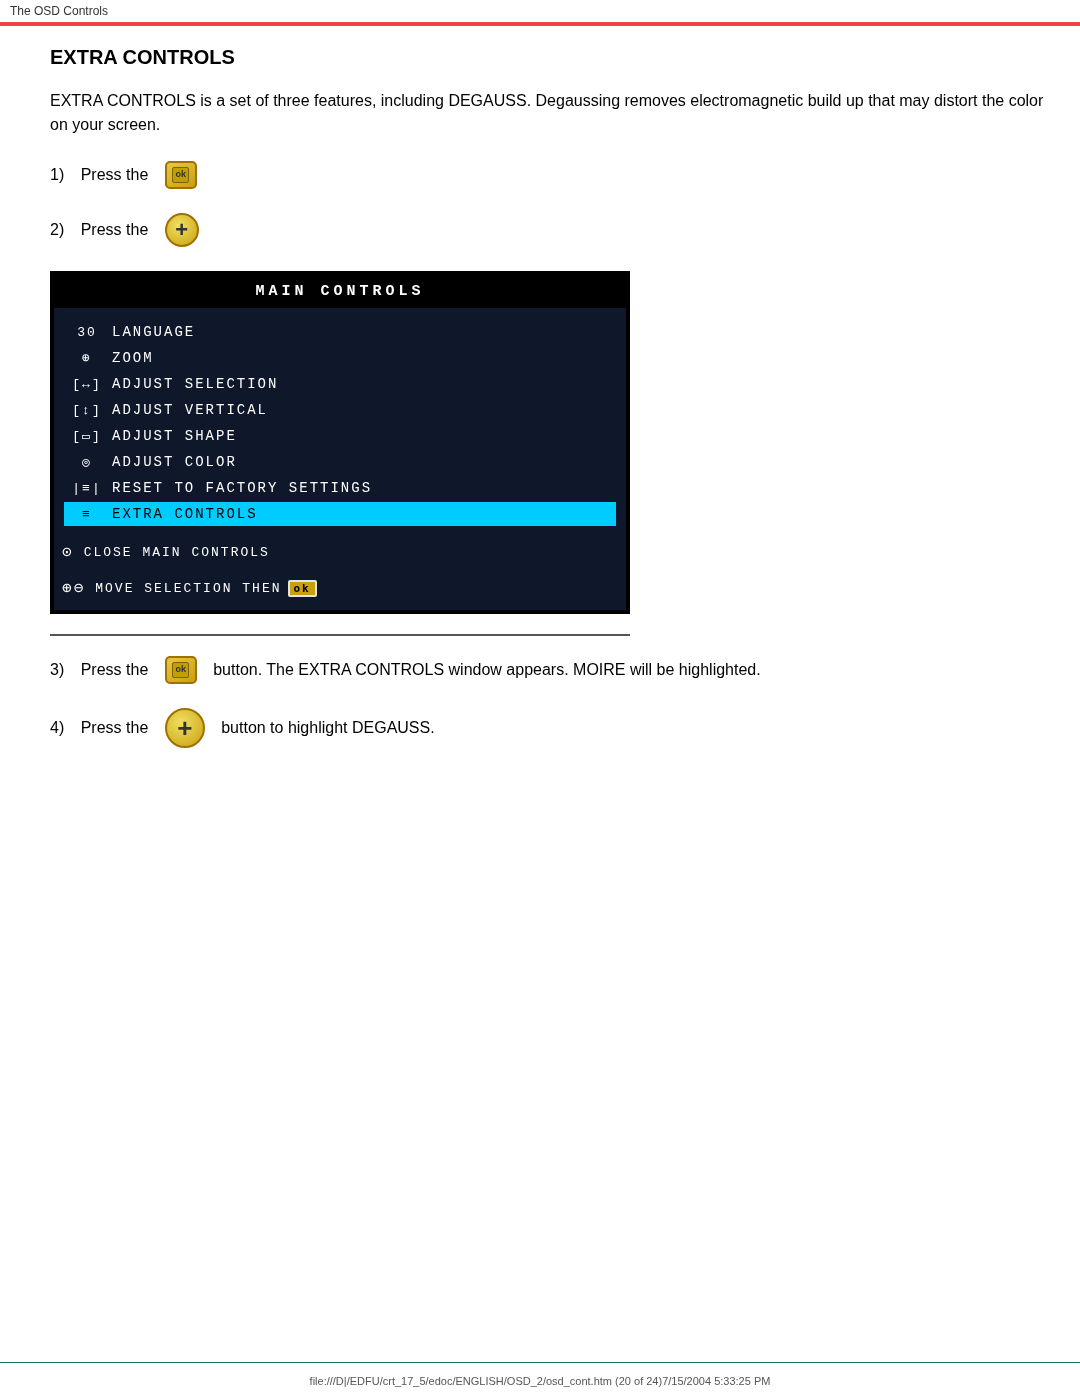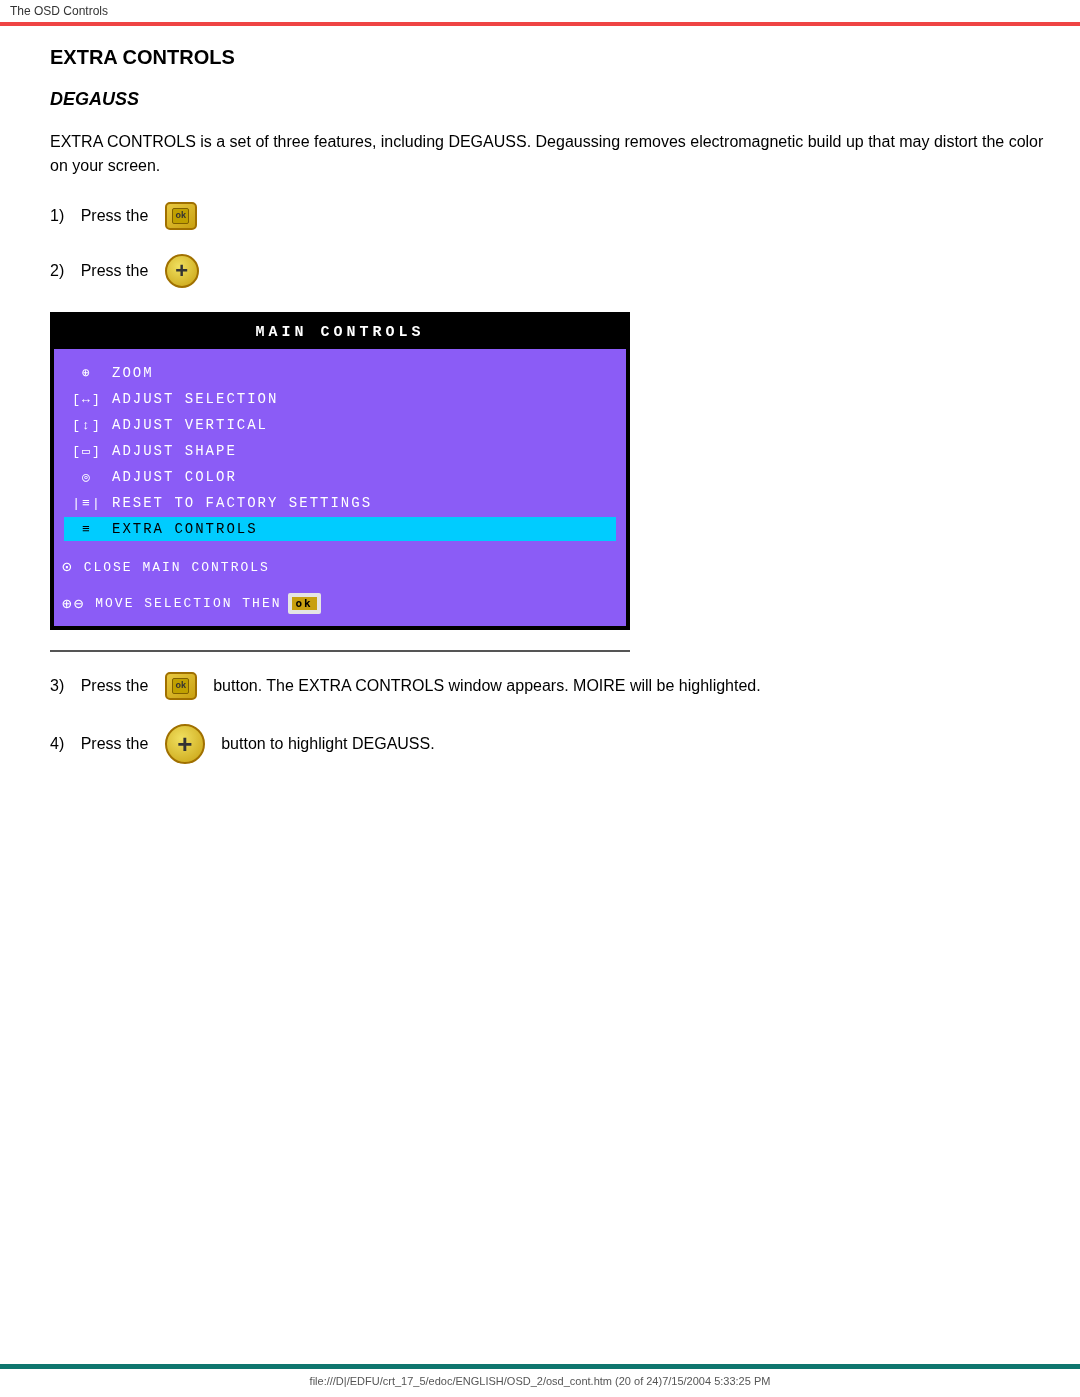--- a/index.html
+++ b/index.html
@@ -90,21 +90,21 @@
       border: 2px solid #a07000;
       font-size: 22px;
       font-weight: bold;
       color: #333;
       vertical-align: middle;
       flex-shrink: 0;
       line-height: 1;
     }
     
     .monitor-display {
-      background: #8b5cf6;
+      background: #0f172a;
       border: 4px solid #000;
       width: 580px;
       margin: 10px 0 20px 0;
       font-family: 'Courier New', monospace;
       color: #fff;
       padding-bottom: 8px;
     }
     .monitor-title-bar {
       background: #000;
       color: #fff;
@@ -158,21 +158,21 @@
     }
     .footer-icon {
       margin-right: 10px;
       font-size: 16px;
     }
     .ok-badge {
       display: inline-flex;
       align-items: center;
       justify-content: center;
       background: #c8a010;
-      border: 4px solid #e5e5e5;
+      border: 2px solid #e5e5e5;
       border-radius: 2px;
       padding: 0 4px;
       font-size: 11px;
       font-weight: bold;
       color: #000;
       margin-left: 6px;
       font-family: monospace;
     }
     .divider-line {
       border: none;
@@ -181,33 +181,32 @@
       width: 580px;
     }
     .footer-bar {
       position: absolute;
       bottom: 10px;
       left: 0;
       right: 0;
       font-size: 11px;
       color: #555;
       text-align: center;
-      border-top: 5px solid #0f766e;
-      padding-top: 6px;
+      border-top: 1px solid #0f766e;
+      padding-top: 12px;
     }
   </style>
 </head>
 <body>
 
 <div class="browser-bar">The OSD Controls</div>
 
 <div class="content">
   <div class="page-title">EXTRA CONTROLS</div>
 
-  <div class="section-title">DEGAUSS</div>
 
   <div class="description">EXTRA CONTROLS is a set of three features, including DEGAUSS. Degaussing removes electromagnetic build up that may distort the color on your screen.</div>
 
   <div class="step">
     <div class="step-text">
       <span>1)</span>&nbsp;
       <span>Press the</span>&nbsp;
       <span class="btn-ok"></span>&nbsp;
     </div>
   </div>
@@ -216,20 +215,24 @@
     <div class="step-text">
       <span>2)</span>&nbsp;
       <span>Press the</span>&nbsp;
       <span class="btn-plus">+</span>&nbsp;
     </div>
   </div>
 
   <div class="monitor-display">
     <div class="monitor-title-bar">MAIN  CONTROLS</div>
     <div class="monitor-menu">
+      <div class="menu-item">
+        <span class="menu-icon">30</span>
+        <span>LANGUAGE</span>
+      </div>
       <div class="menu-item">
         <span class="menu-icon">⊕</span>
         <span>ZOOM</span>
       </div>
       <div class="menu-item">
         <span class="menu-icon">[↔]</span>
         <span>ADJUST  SELECTION</span>
       </div>
       <div class="menu-item">
         <span class="menu-icon">[↕]</span>

